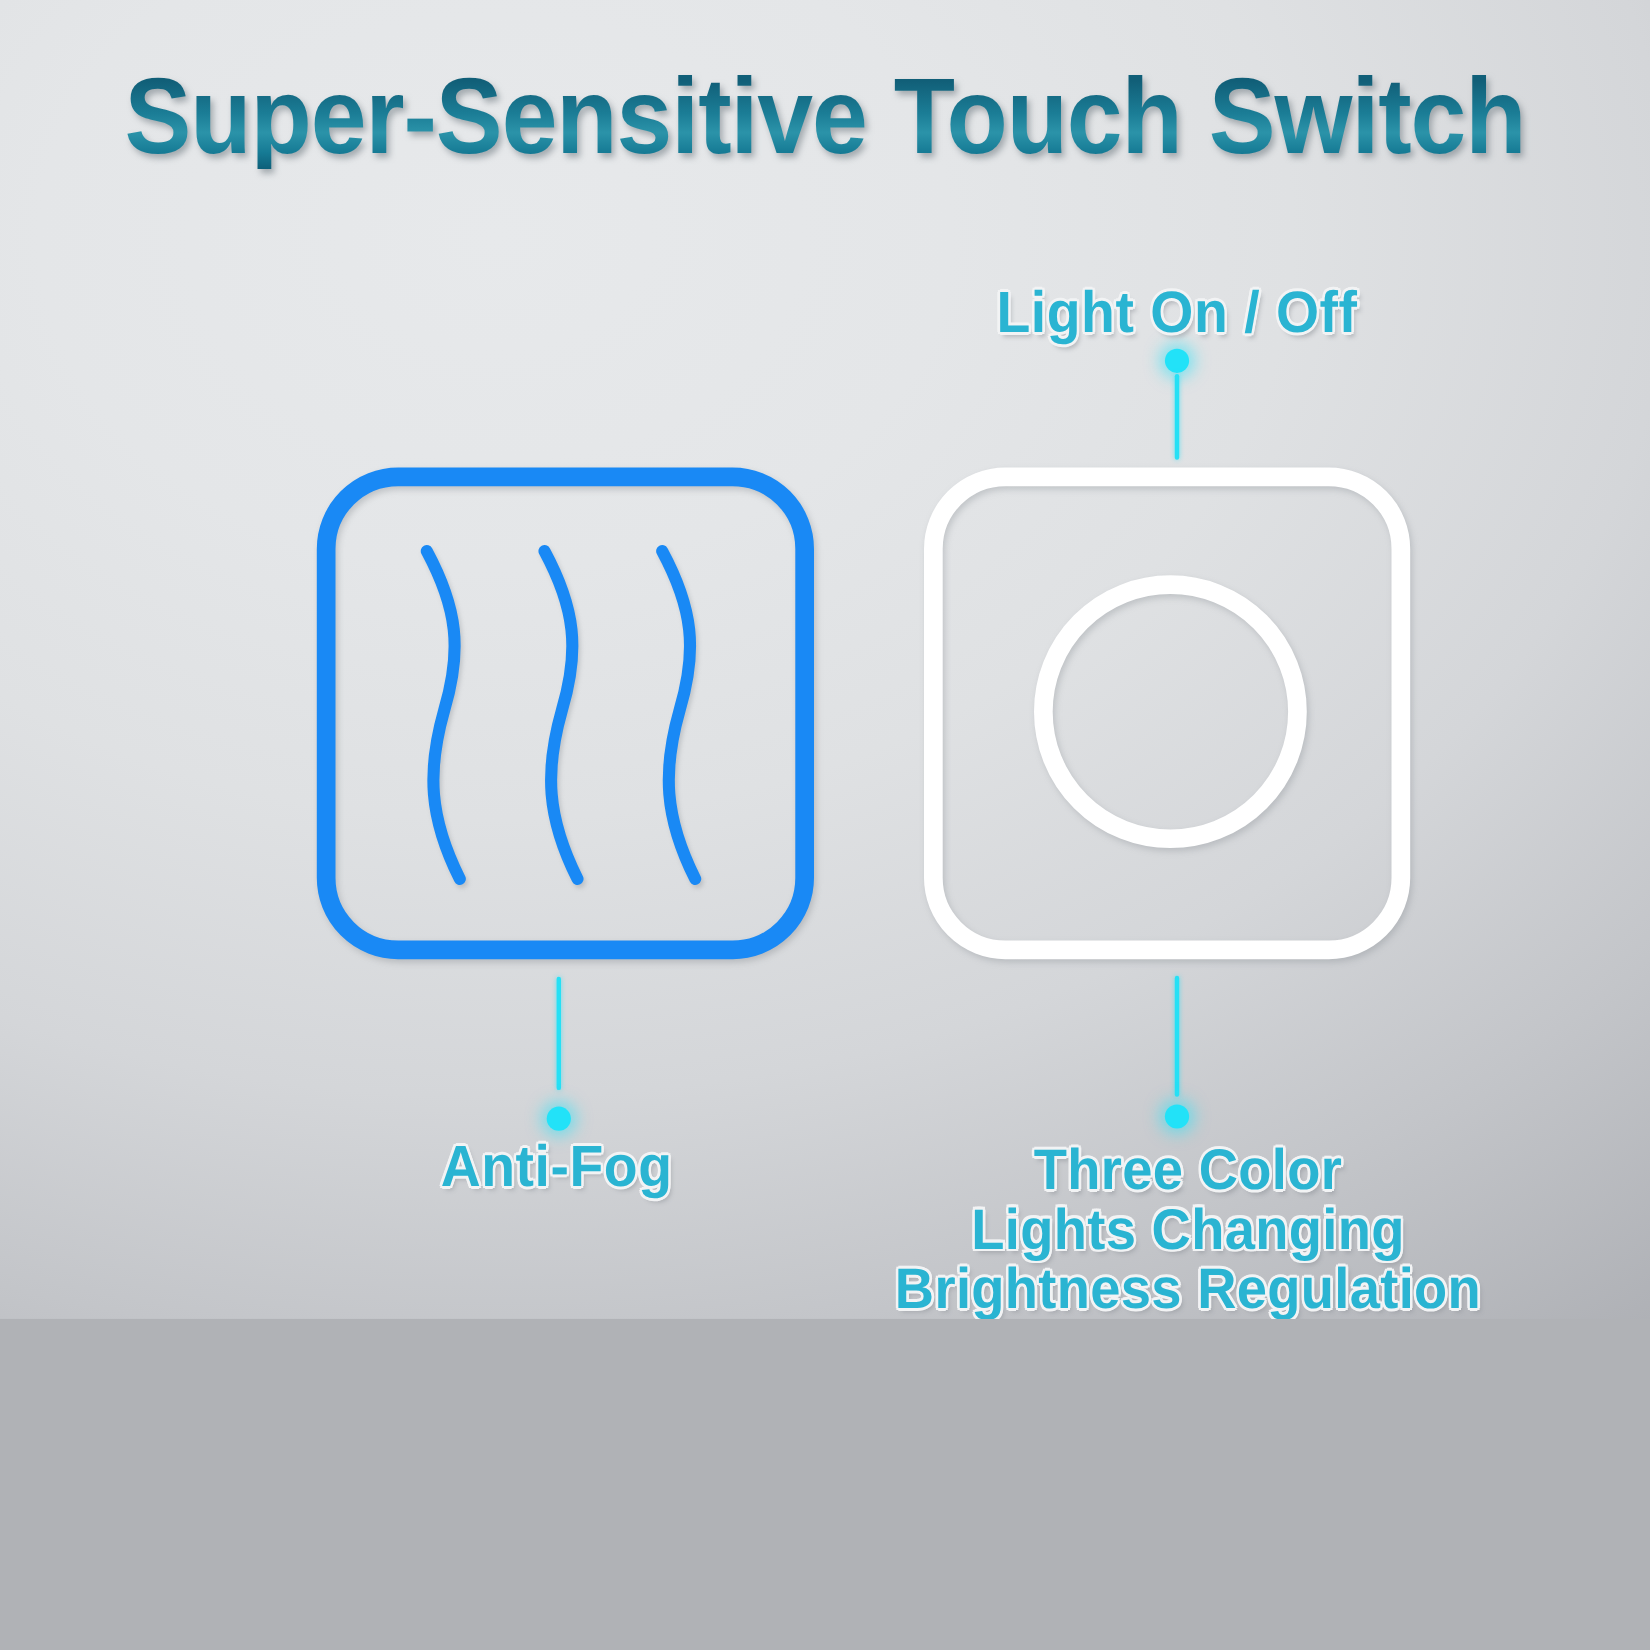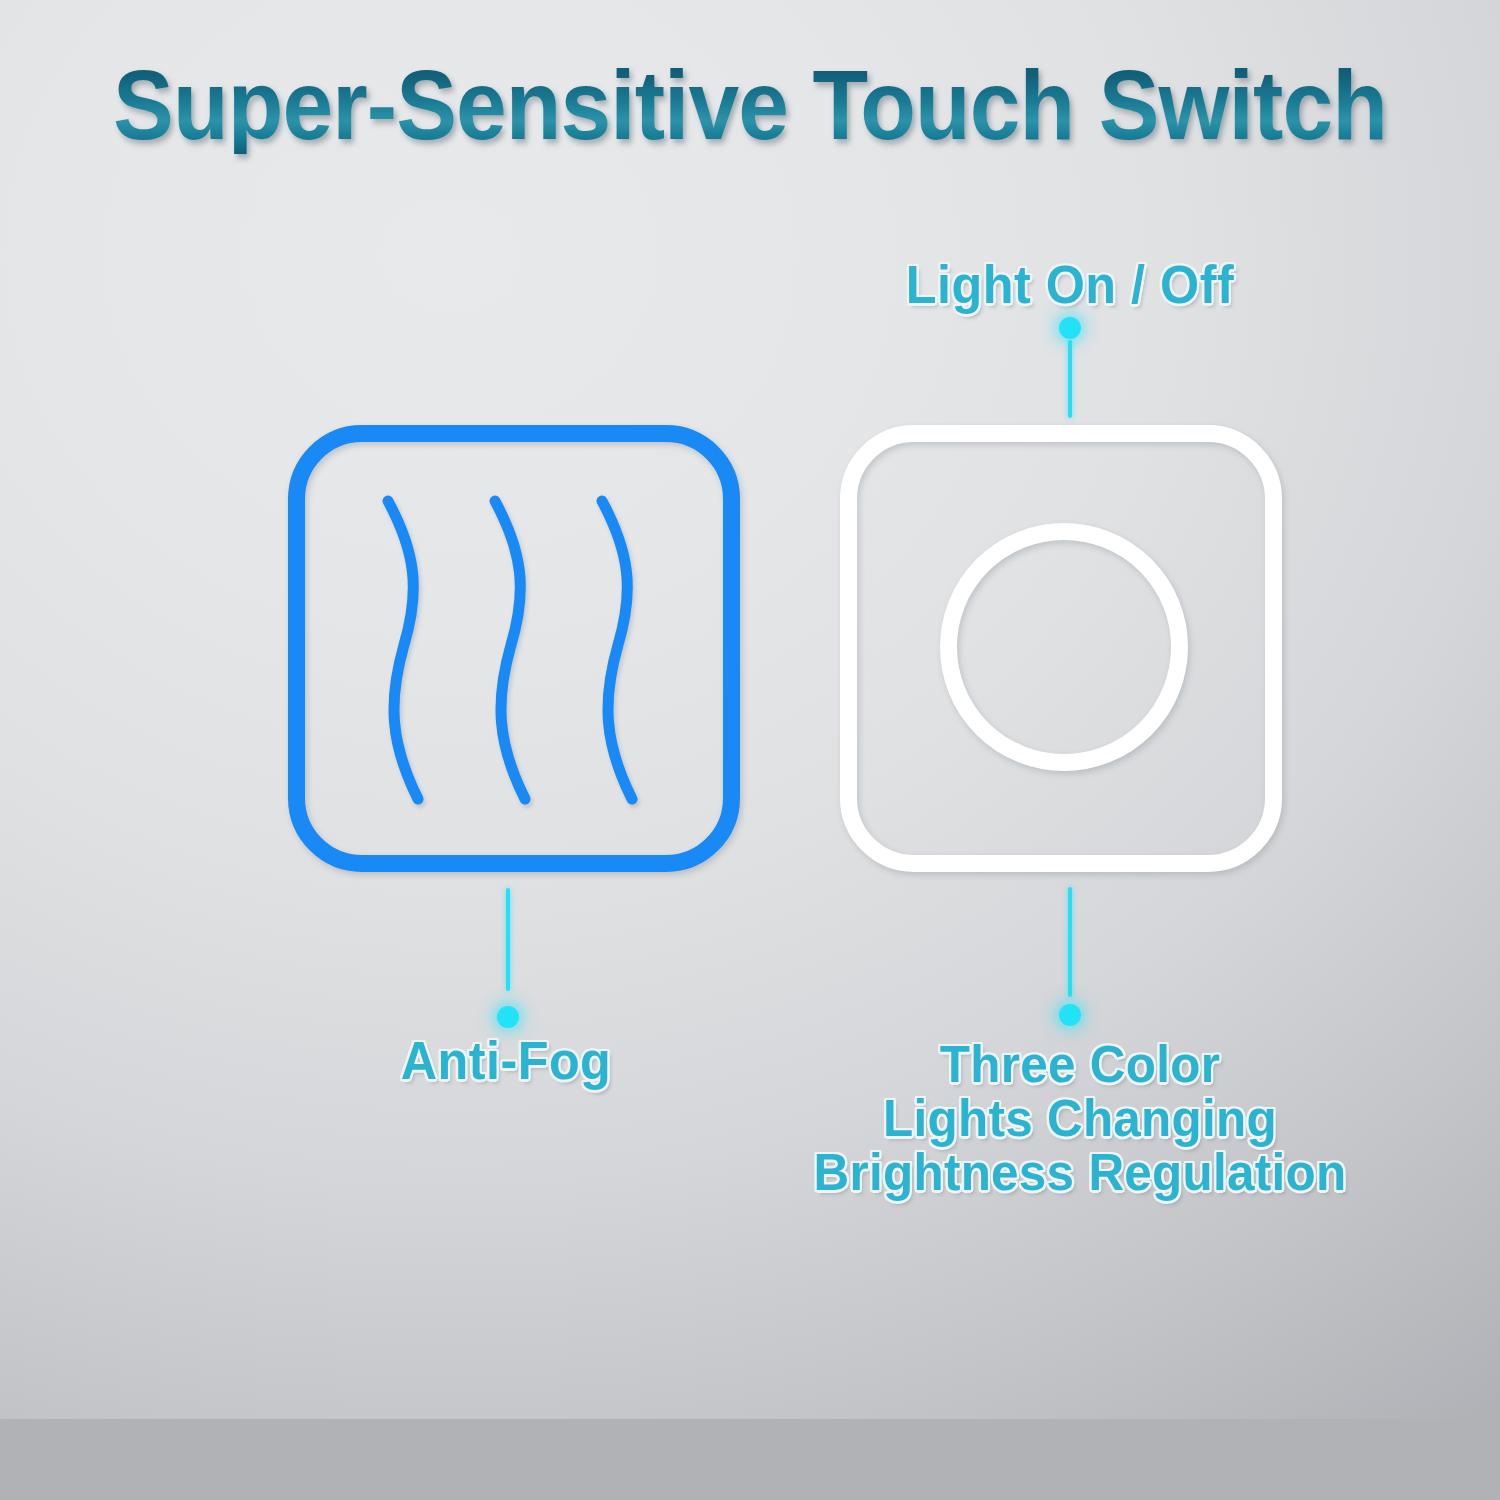--- a/index.html
+++ b/index.html
@@ -4,21 +4,21 @@
 <title>Super-Sensitive Touch Switch</title>
 <style>
   html, body {
     margin: 0;
     padding: 0;
     background: #b0b2b6;
   }
   #stage {
     position: relative;
     width: 1500px;
-    height: 1419px;
+    height: 1199px;
     overflow: hidden;
     font-family: "Liberation Sans", sans-serif;
     background:
       radial-gradient(ellipse 115% 105% at 30% 18%,
         #e7e9eb 0%,
         #e4e6e8 24%,
         #dfe1e3 42%,
         #d4d6d9 62%,
         #c3c5c9 80%,
         #aeb0b5 100%);

